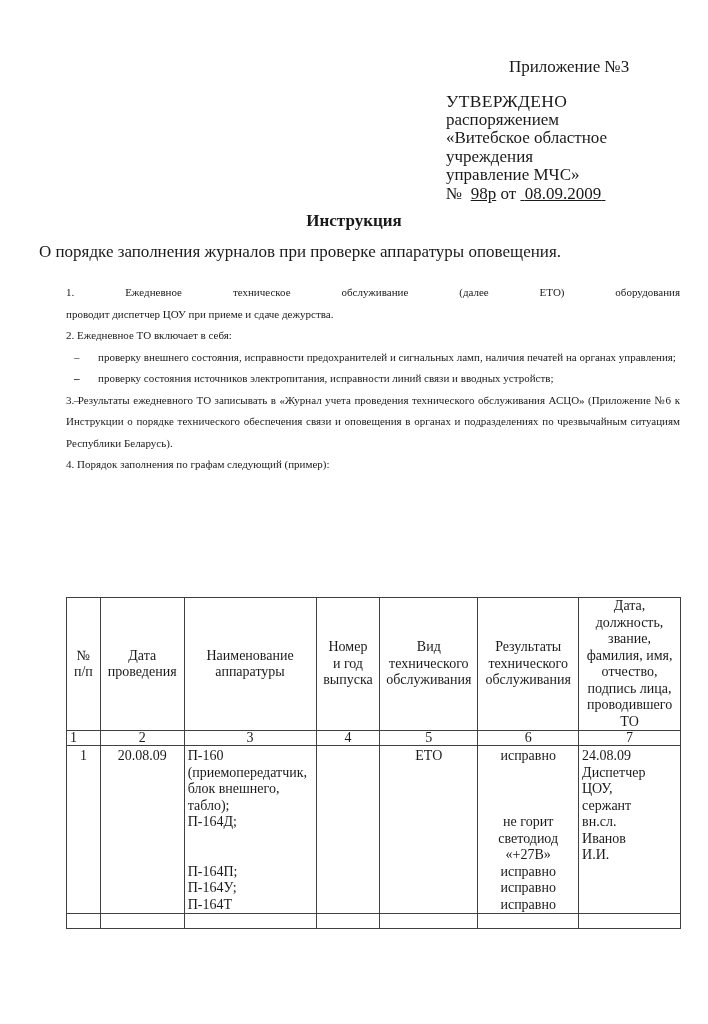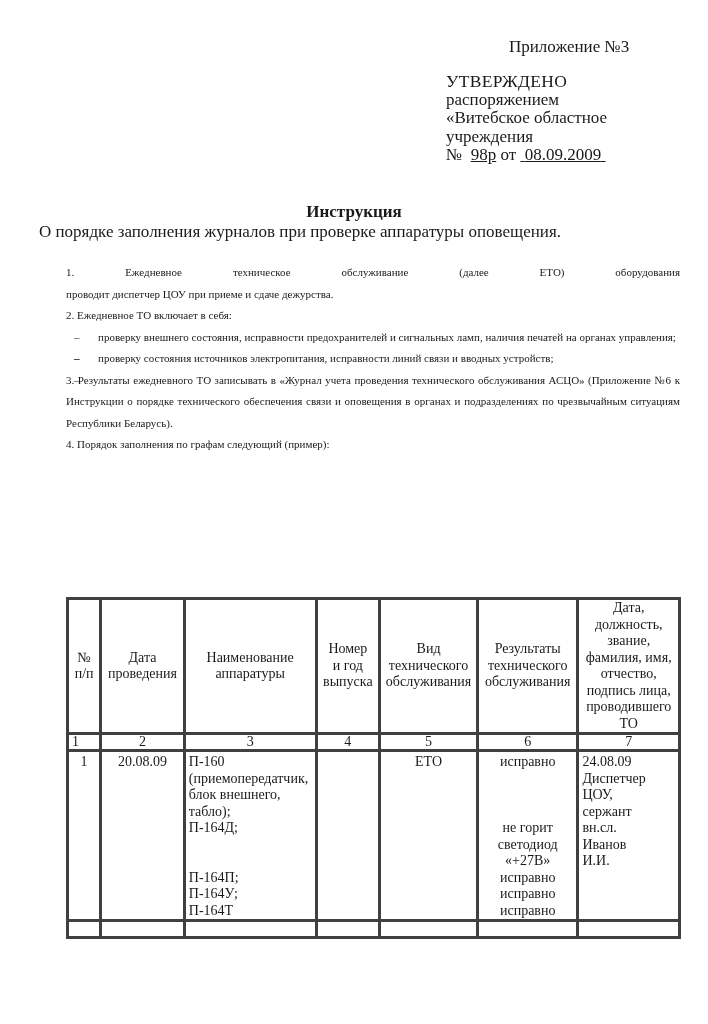--- a/index.html
+++ b/index.html
@@ -1,50 +1,51 @@
 <!DOCTYPE html>
 <html><head>
 <meta charset="utf-8">
 <style>
   html, body { margin:0; padding:0; background:#ffffff; }
   body { width:708px; height:1024px; position:relative; overflow:hidden;
          font-family:"Liberation Serif", "DejaVu Serif", serif; color:#1a1a1a; }
-  .abs { position:absolute; }
+  .abs { position:absolute;margin-top:20px; }
   .appendix { left:509px; top:37px; font-size:17px; }
   .approved { left:446px; top:72px; font-size:17px; line-height:18.5px; }
   .approved .l { display:block; white-space:nowrap; }
   .approved .first { font-size:17.5px; letter-spacing:0.3px; }
   .u { text-decoration:underline; }
-  .title { left:0; width:708px; top:202px; text-align:center; font-weight:bold; font-size:17px; }
+  .title { left:0; width:708px; top:191px; text-align:center; font-weight:bold; font-size:17px; }
   .subtitle { left:0; width:600px; top:222px; text-align:center; font-size:17px; }
   .body { left:66px; width:614px; font-size:11px; line-height:21.5px; }
   .para { text-align:justify; text-align-last:left; margin:0; }
   .justify-line { text-align:justify; text-align-last:justify; display:block; }
   .bullet { position:relative; padding-left:32px; text-align:justify; margin:0; }
   .bullet .dash { position:absolute; left:8px; top:0; }
   table.journal { position:absolute; left:66px; top:597px; width:615px; border-collapse:collapse;
                   font-size:14px; line-height:16.5px; }
-  table.journal td { border:3px solid #404040; padding:0 3px; vertical-align:middle; text-align:center; }
+  table.journal td { border:1px solid #404040; padding:0 3px; vertical-align:middle; text-align:center; }
   table.journal tr.hdr td { height:132px; }
   table.journal tr.nums td { height:14px; line-height:14px; }
   table.journal tr.data td { vertical-align:top; height:165px; padding-top:2px; }
   table.journal tr.empty td { height:14px; }
   .left { text-align:left !important; }
   .cell-lines span { display:block; }
 </style>
 </head>
 <body>
 
 <div class="abs appendix">Приложение №3</div>
 
 <div class="abs approved">
   <span class="l first">УТВЕРЖДЕНО</span>
   <span class="l">распоряжением</span>
   <span class="l">«Витебское областное</span>
   <span class="l">учреждения</span>
+  <span class="l">управление МЧС»</span>
   <span class="l">
     <span>№</span>&nbsp;&nbsp;<span class="u">98р</span>
     <span>от</span>
     <span class="u">&nbsp;<span>08.09.2009</span>&nbsp;</span>
   </span>
 </div>
 
 <div class="abs title">Инструкция</div>
 <div class="abs subtitle">О порядке заполнения журналов при проверке аппаратуры оповещения.</div>
 

